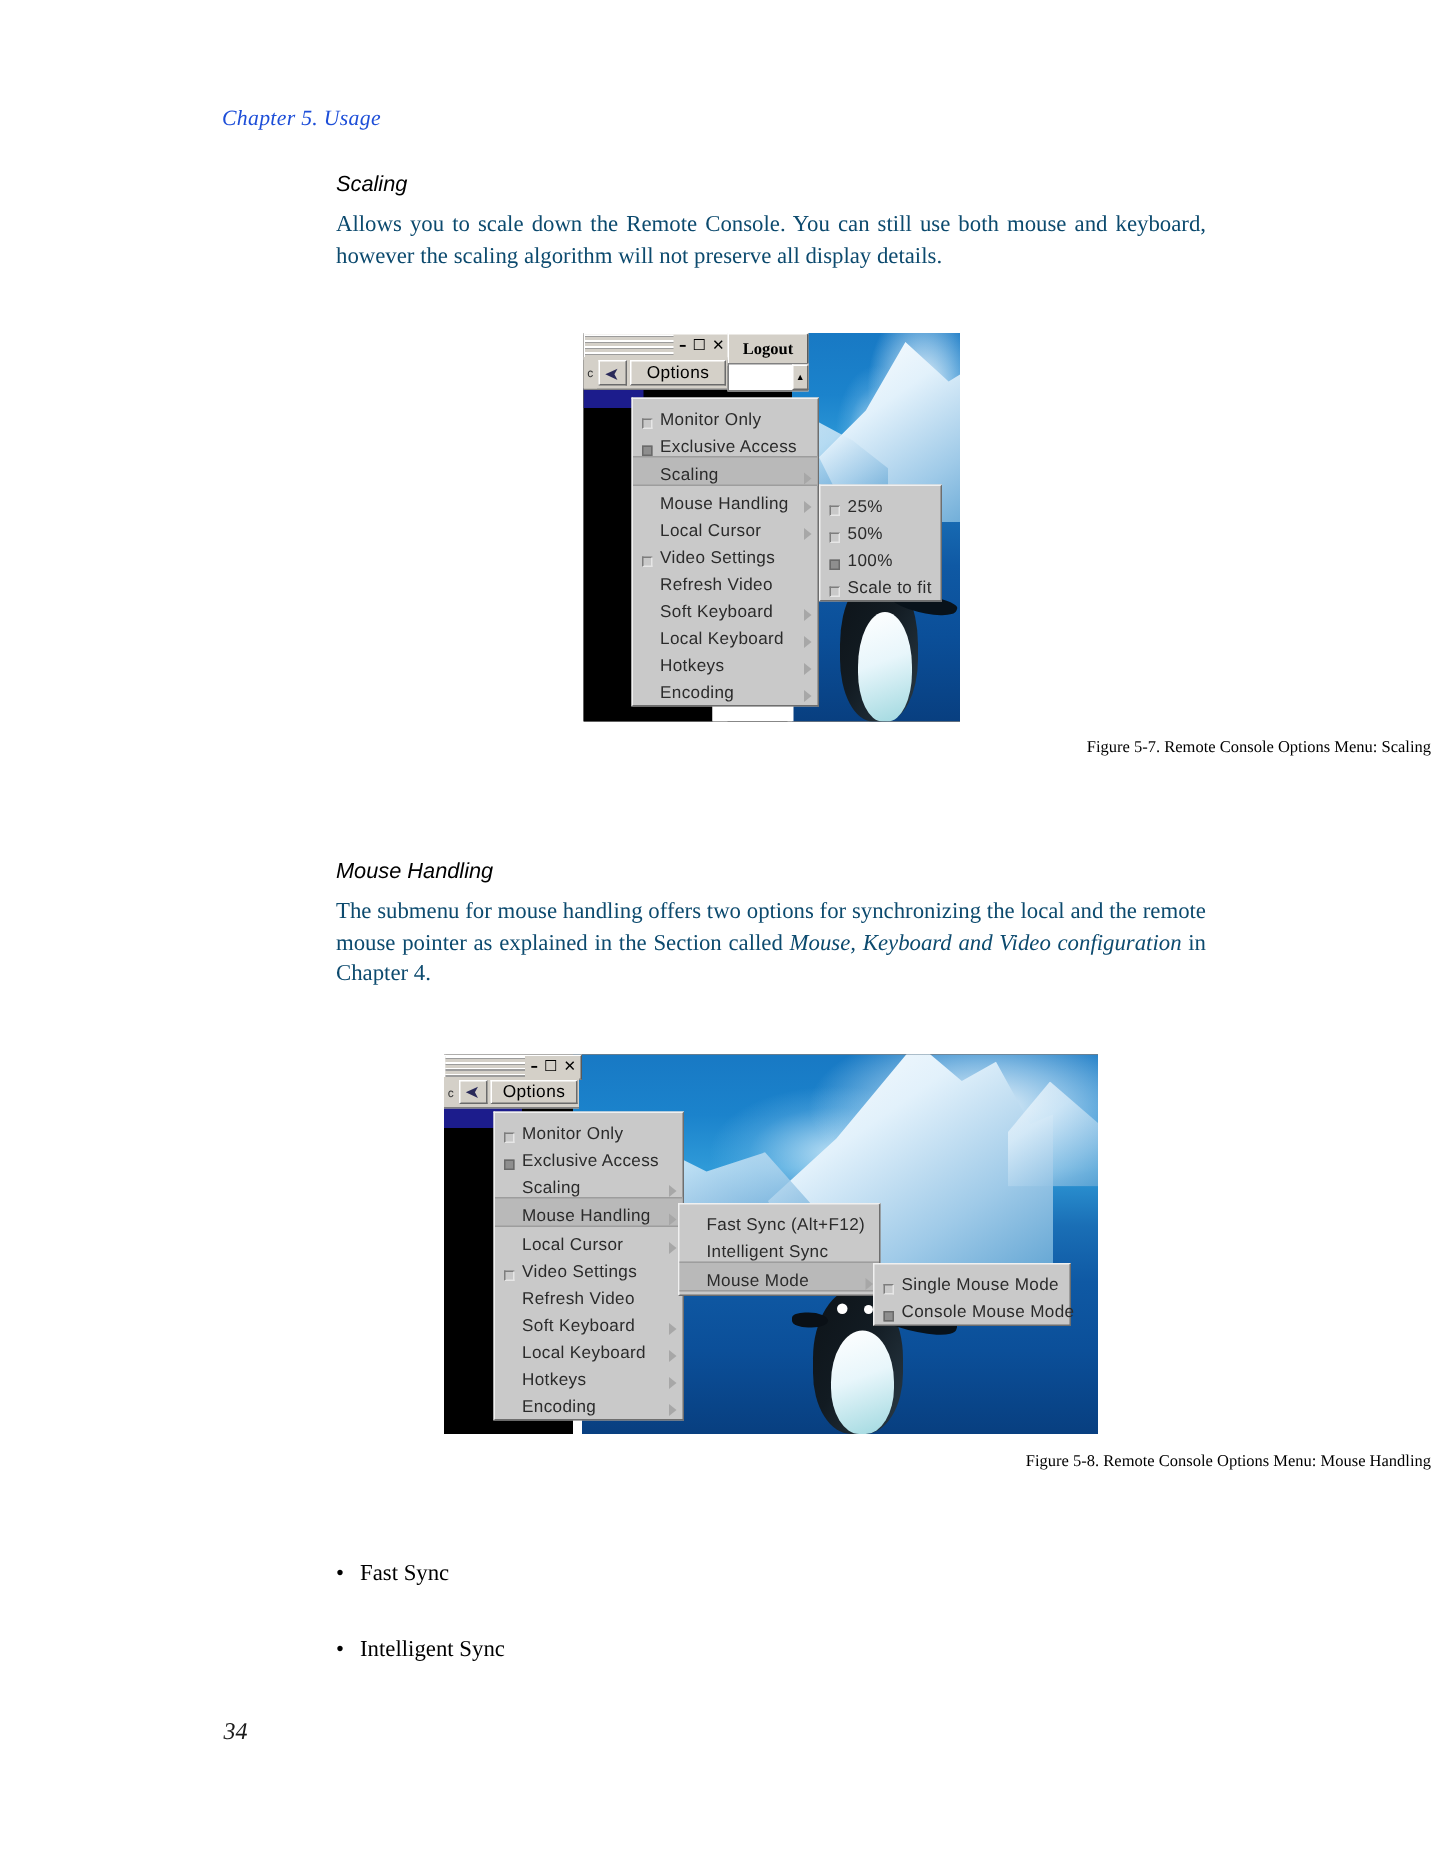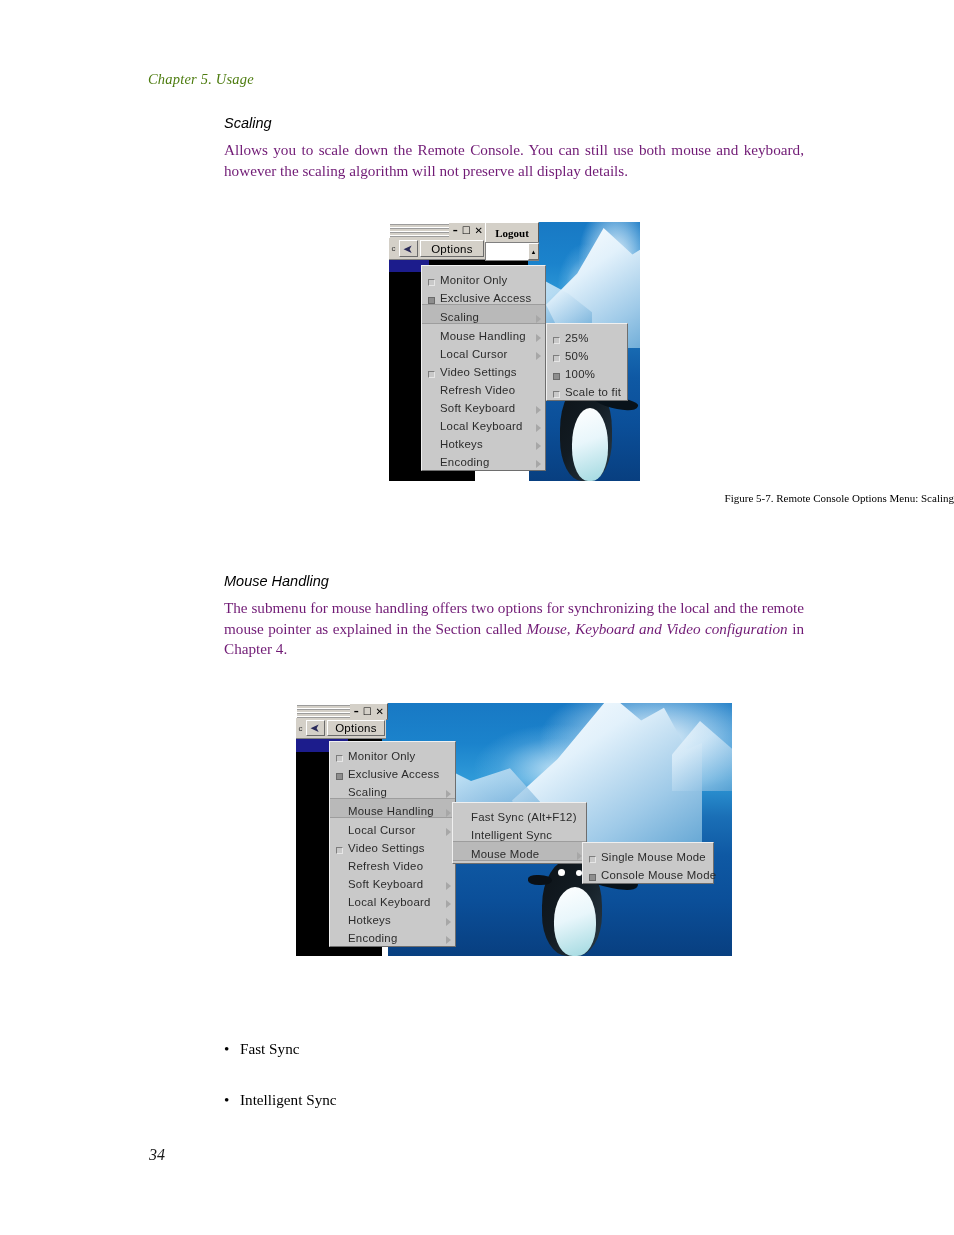--- a/index.html
+++ b/index.html
@@ -20,37 +20,37 @@
   .page { position: absolute; inset: 0; }
 
   .chapter-header {
     position: absolute;
     left: 148px;
     top: 71px;
     font-family: "Liberation Serif", serif;
     font-style: italic;
     font-size: 14.5px;
     letter-spacing: 0.2px;
-    color: #4d7c0f;
+    color: #1d4ed8;
   }
 
   .section-title {
     position: absolute;
     font-family: "Liberation Sans", sans-serif;
     font-style: italic;
     font-size: 14.5px;
     color: #000;
   }
 
   .body-par {
     position: absolute;
     font-family: "Liberation Serif", serif;
     font-size: 15.2px;
     line-height: 20.5px;
-    color: #701a75;
+    color: #0c4a6e;
     text-align: justify;
   }
 
   .fig-caption {
     position: absolute;
     width: 100%;
     text-align: right;
     font-family: "Liberation Serif", serif;
     font-weight: normal;
     font-size: 11px;
@@ -588,20 +588,21 @@
           </div>
           <div class="mi">
             <span class="chk on"></span>
             <span class="lbl">Console Mouse Mode</span>
             <span class="arrow empty"></span>
           </div>
         </div>
     </div>
   </div>
 
+  <div class="fig-caption" style="top:968px;">Figure 5-8. Remote Console Options Menu: Mouse Handling</div>
 
   <div class="bullet-row" style="left:224px; top:1040px;">
     <span class="dot">•</span>
     <span class="btxt">Fast Sync</span>
   </div>
   <div class="bullet-row" style="left:224px; top:1091px;">
     <span class="dot">•</span>
     <span class="btxt">Intelligent Sync</span>
   </div>
 

